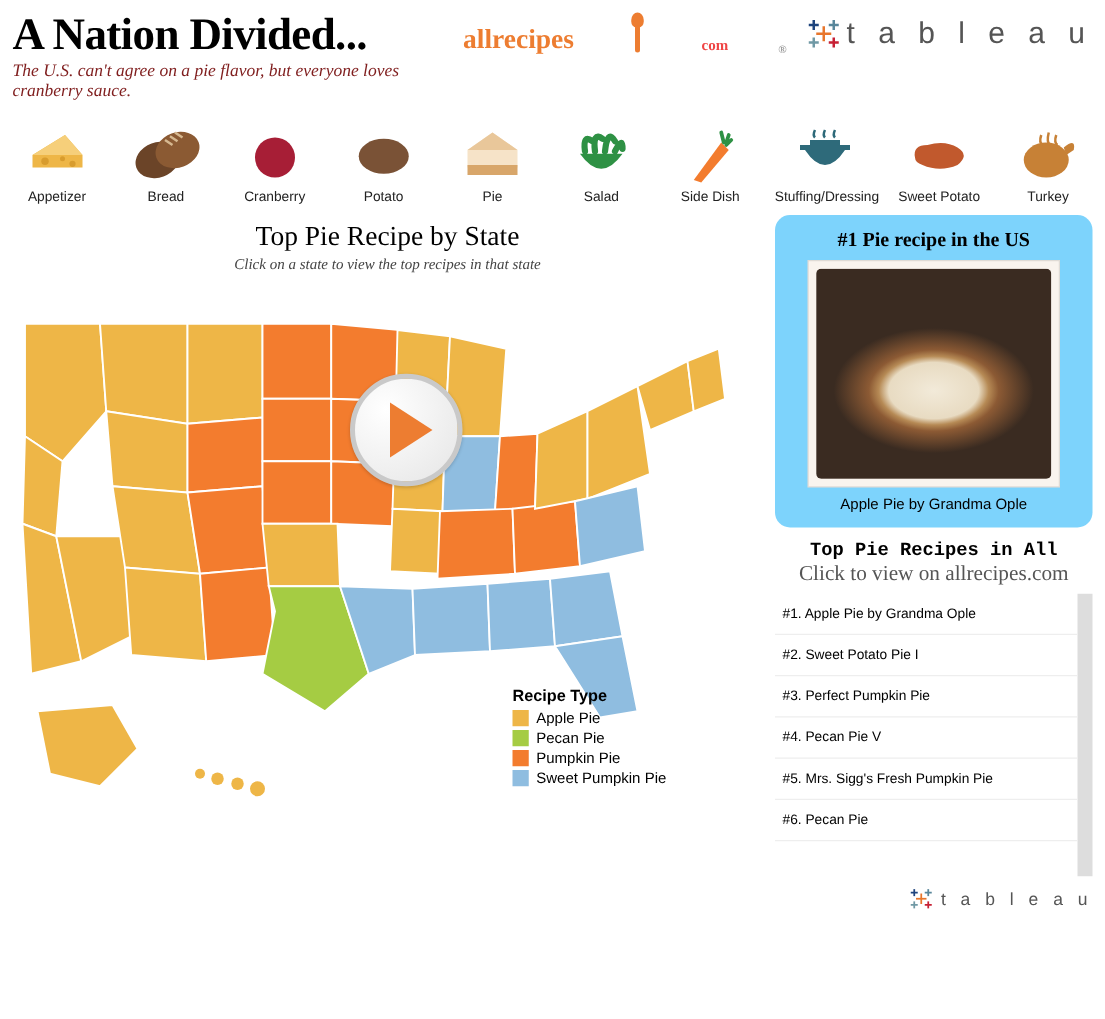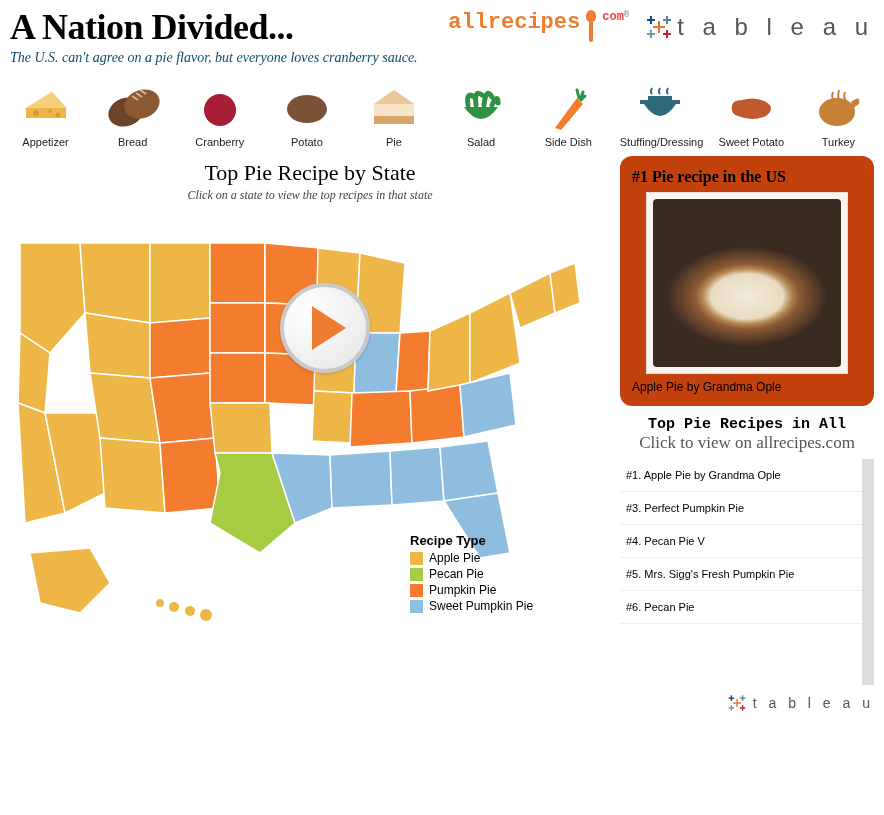--- a/index.html
+++ b/index.html
@@ -1,22 +1,22 @@
 <!DOCTYPE html>
 <html><head>
 <meta charset="utf-8">
 <style>
 body { margin:0; font-family: Georgia, 'Times New Roman', serif; background:#fff; width:884px;}
 .container { width:884px; padding:6px 10px 4px 10px; box-sizing:border-box; }
 .header { display:flex; align-items:flex-start; }
 .title-block { flex:1; }
 h1 { font-size:36px; font-weight:600; margin:0; letter-spacing:-0.5px;}
-.subtitle { font-style:italic; color:#0c4a6e; font-size:14px; margin-top:2px;}
+.subtitle { font-style:italic; color:#7f1d1d; font-size:14px; margin-top:2px;}
 .logos { display:flex; align-items:center; gap:18px; margin-top:4px;}
-.allrecipes-logo { font-family: Liberation Mono, monospace; font-size:22px; font-weight:600; color:#ed7d31; position:relative; display:flex; align-items:flex-start;}
+.allrecipes-logo { font-family: Liberation Serif, serif; font-size:22px; font-weight:600; color:#ed7d31; position:relative; display:flex; align-items:flex-end;gap:40px;}
 .allrecipes-logo .dotcom { font-size:12px; color:#ef4444; }
 .spoon { width:18px; height:34px; margin:0 2px; position:relative;}
 .spoon::before { content:''; width:10px; height:12px; background:#ed7d31; border-radius:50% 50% 40% 40%; position:absolute; top:0; left:4px;}
 .spoon::after { content:''; width:4px; height:22px; background:#ed7d31; position:absolute; top:10px; left:7px; border-radius:2px;}
 .tableau-logo { font-family: Arial, sans-serif; font-size:24px; letter-spacing:6px; color:#555; font-weight:300; display:flex; align-items:center; gap:6px;}
 .tableau-small { font-size:14px; letter-spacing:4px; }
 .tableau-cross { width:24px; height:24px; position:relative;}
 .tableau-cross div { position:absolute; background:#e8762c; width:12px; height:2px; left:6px; top:11px;}
 .tableau-cross .v { width:2px; height:12px; left:11px; top:6px;}
 .tableau-cross .d1 { width:8px; height:2px; left:0; top:4px; background:#1f457e;}
@@ -37,21 +37,21 @@
 .map-title { font-size:22px; text-align:center; margin:4px 0 2px 0;}
 .map-sub { font-style:italic; font-size:12px; text-align:center; color:#444; margin-bottom:10px;}
 .map-wrap { position:relative; width:600px; }
 .play { position:absolute; left:270px; top:70px; width:82px; height:82px; border-radius:50%; background:radial-gradient(circle at 30% 30%, #fff, #e5e5e5); border:4px solid #c9c9c9; display:flex; align-items:center; justify-content:center; cursor:pointer; box-shadow:0 1px 3px rgba(0,0,0,0.2);}
 .play::after { content:''; width:0; height:0; border-left:34px solid #ed7d31; border-top:22px solid transparent; border-bottom:22px solid transparent; margin-left:8px;}
 .legend { position:absolute; left:400px; top:320px; font-family: Arial, sans-serif; font-size:12px;}
 .legend-title { font-weight:bold; margin-bottom:3px; font-size:13px;}
 .legend-row { display:flex; align-items:center; margin-bottom:2px;}
 .swatch { width:13px; height:13px; margin-right:6px;}
 .right { width:260px; }
-.recipe-card { background:#c2410c; border-radius:12px; padding:12px; text-align:left;}
+.recipe-card { background:#7dd3fc; border-radius:12px; padding:12px; text-align:center;}
 .card-title { font-size:16px; font-weight:bold; margin-bottom:6px;}
 .card-img { width:200px; height:180px; background:#f9f4ee; margin:0 auto; border:1px solid rgba(0,0,0,0.1); display:flex; align-items:center; justify-content:center;}
 .pie-photo { width:188px; height:168px; background:#4a3a2c radial-gradient(ellipse 80px 50px at 50% 58%, #f2ead9 0%, #e8dbc2 45%, #b68a55 55%, #8c5a34 65%, #3a2b21 100%); border-radius:4px;}
 .card-caption { font-family:Arial,sans-serif; font-size:12px; margin-top:6px;}
 .list-head { text-align:center; margin-top:10px;}
 .list-title { font-weight:bold; font-size:15px;font-family:Liberation Mono, monospace;}
 .list-sub { font-size:17px; color:#555;}
 .rec-list { border-right:12px solid #ddd; margin-top:6px; height:226px;}
 .rec-item { font-family:Arial,sans-serif; font-size:11px; padding:10px 6px; border-bottom:1px solid #eee; cursor:pointer;}
 .footer-logo { text-align:right; padding:2px 10px; display:flex; justify-content:flex-end; align-items:center; gap:4px;}
@@ -282,20 +282,21 @@
             <div class="pie-photo"></div>
           </div>
         <div class="card-caption">Apple Pie by Grandma Ople</div>
       </div>
       <div class="list-head">
         <div class="list-title">Top Pie Recipes in All</div>
         <div class="list-sub">Click to view on allrecipes.com</div>
       </div>
       <div class="rec-list">
         <div class="rec-item">#1. Apple Pie by Grandma Ople</div>
+        <div class="rec-item">#2. Sweet Potato Pie I</div>
         <div class="rec-item">#3. Perfect Pumpkin Pie</div>
         <div class="rec-item">#4. Pecan Pie V</div>
         <div class="rec-item">#5. Mrs. Sigg's Fresh Pumpkin Pie</div>
         <div class="rec-item">#6. Pecan Pie</div>
       </div>
     </div>
   </div>
 </div>
 <div class="footer-logo">
   <div class="tableau-cross" style="transform:scale(0.7)">

